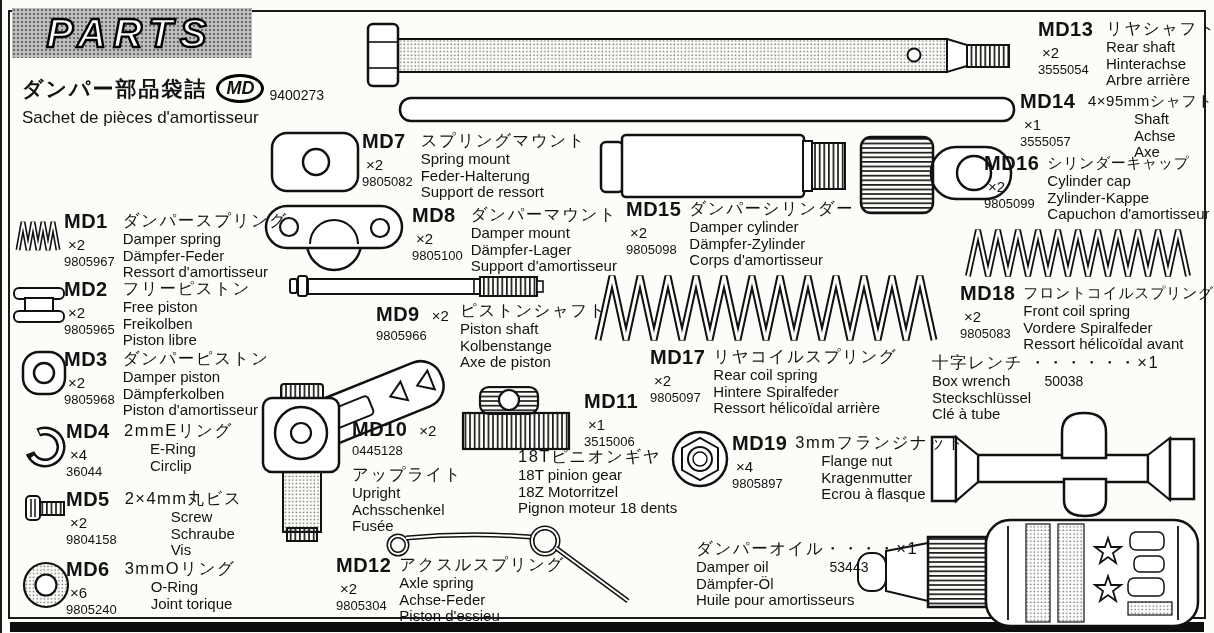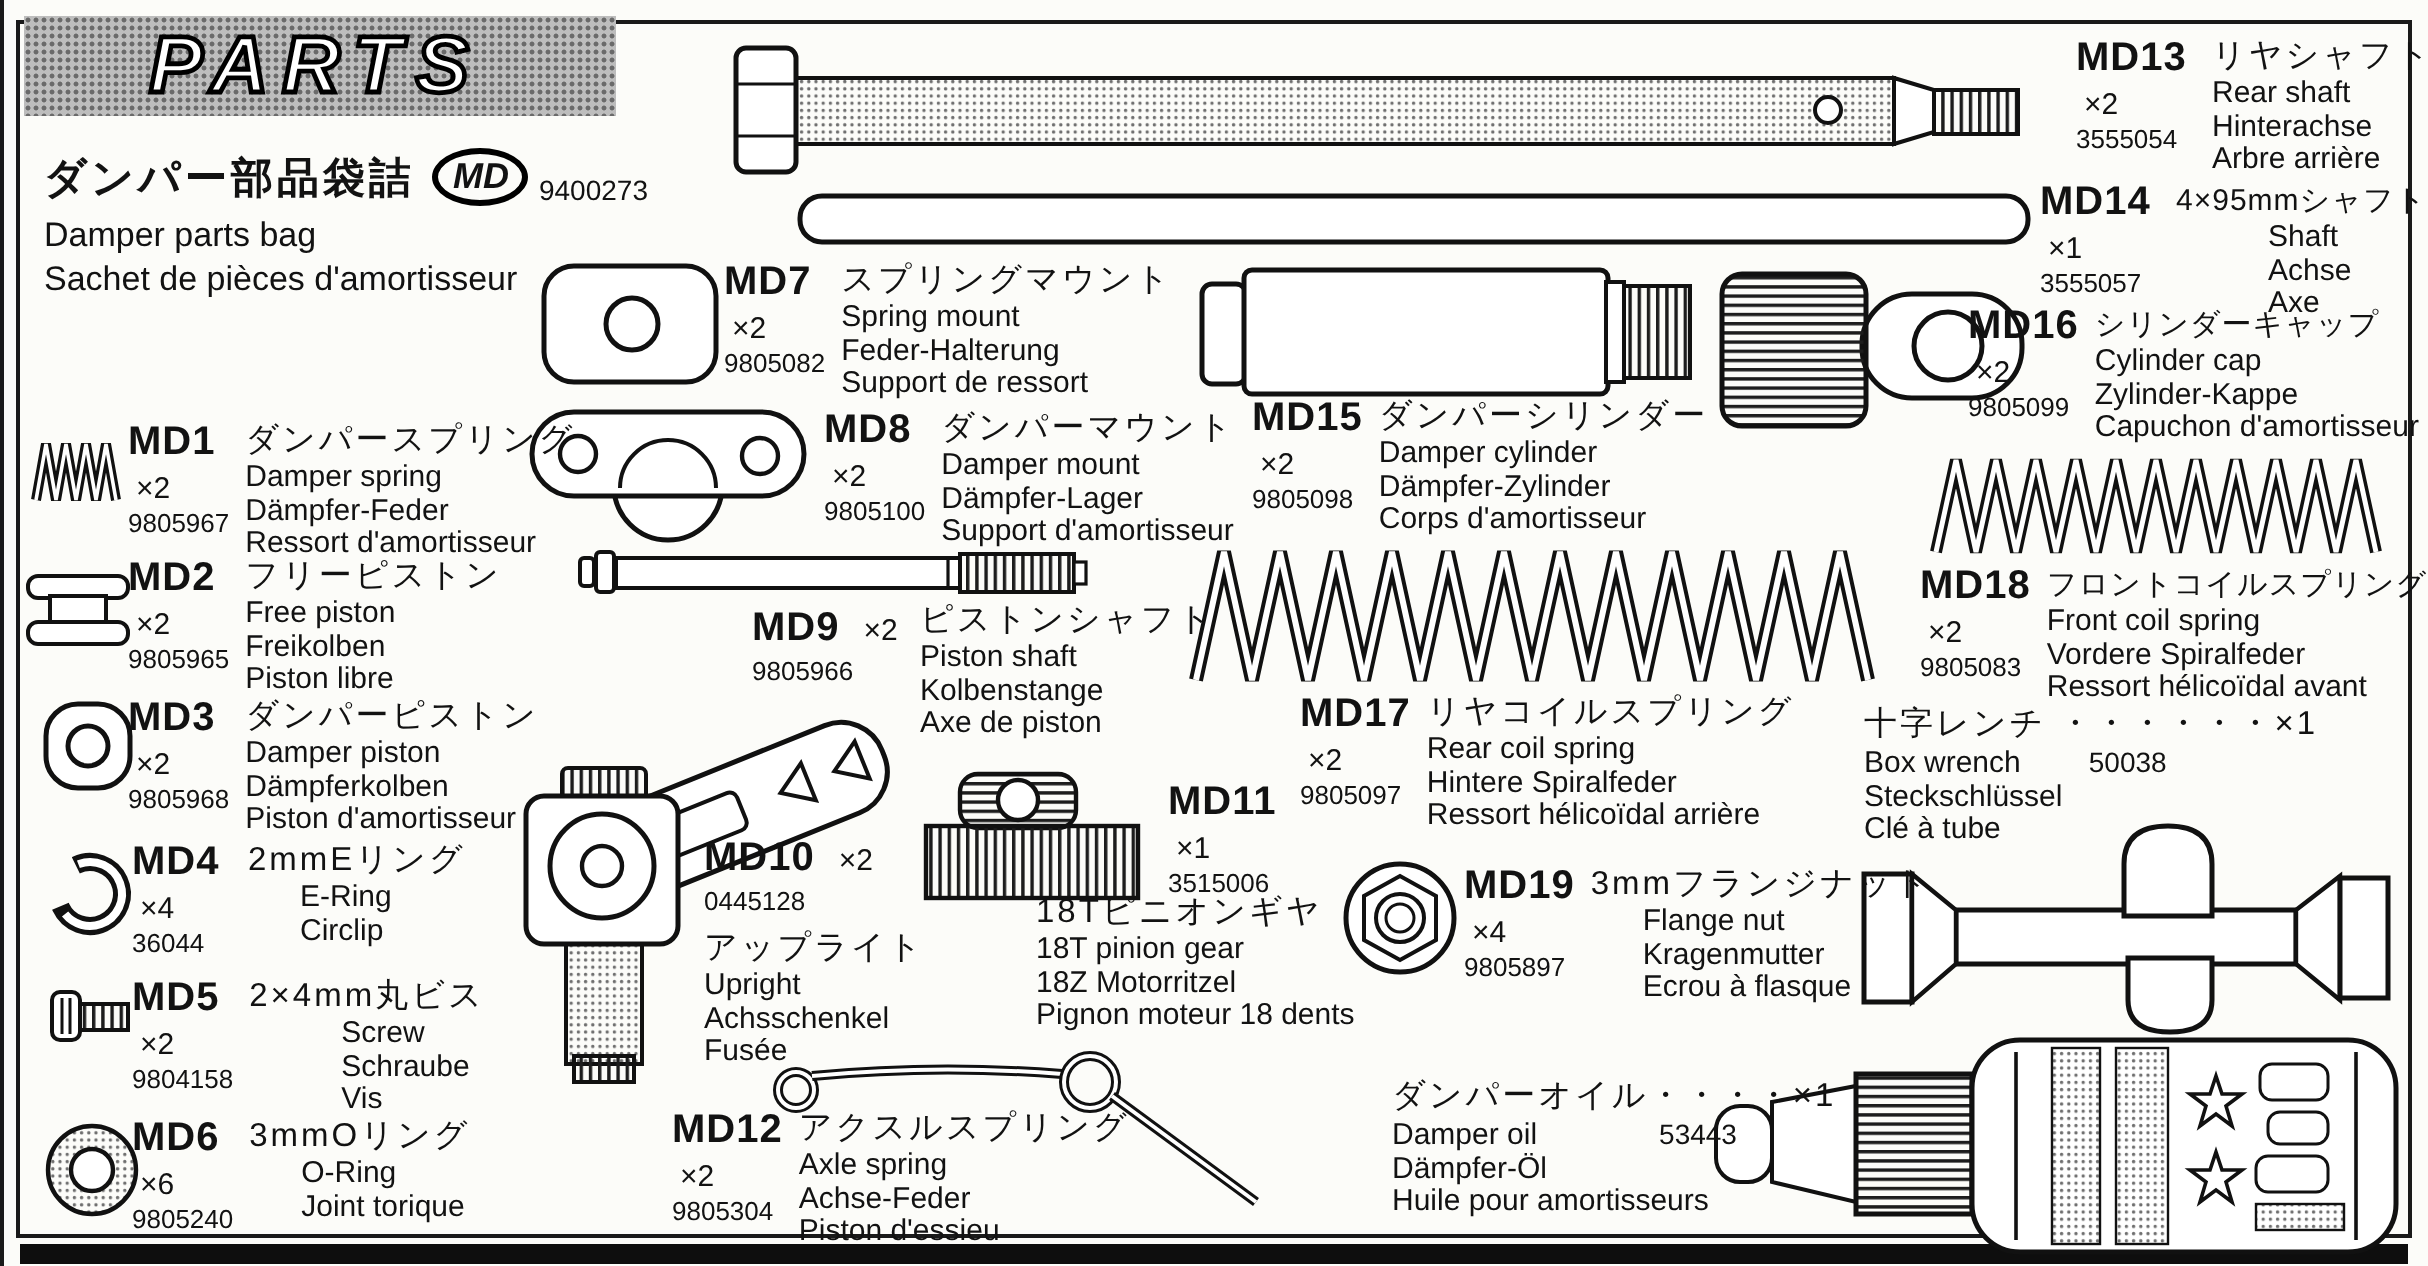--- a/index.html
+++ b/index.html
@@ -6,21 +6,21 @@
   body{
     width:1214px;height:633px;position:relative;overflow:hidden;
     background:#fcfcf9;color:#121212;
     font-family:"Liberation Sans","DejaVu Sans",sans-serif;
     -webkit-font-smoothing:antialiased;
   }
   .edge-left{position:absolute;left:0;top:0;width:2px;height:633px;background:#1a1a1a}
   .frame{position:absolute;left:8px;top:10px;width:1194px;height:605px;border:2px solid #1a1a1a}
   .bottom-bar{position:absolute;left:10px;top:622px;width:1194px;height:10px;background:#0e0e0e}
   .banner{
-    position:absolute;left:12px;top:8px;width:296px;height:50px;
+    position:absolute;left:12px;top:8px;width:240px;height:50px;
     background-color:#bdbdbd;
     background-image:radial-gradient(circle,#6a6a6a 1px,transparent 1.45px);
     background-size:4px 4px;
     display:flex;align-items:center;justify-content:center;
   }
   .banner span{
     font-size:40px;font-weight:800;font-style:italic;letter-spacing:7px;
     color:#fff;-webkit-text-stroke:2.4px #000;text-shadow:0 0 1px #000;
     padding-right:4px;line-height:1;
   }
@@ -231,21 +231,20 @@
 <div class="banner">
   <span>PARTS</span>
 </div>
 
 <div class="hdr">
   <div class="jp-title">
     <span>ダンパー部品袋詰</span>
     <span class="badge">MD</span>
     <span class="badge-code">9400273</span>
   </div>
-  <div class="ln">Damper parts bag</div>
   <div class="ln">Sachet de pièces d'amortisseur</div>
 </div>
 
 <div class="part" style="left:64px;top:210px">
   <div class="idcol">
     <div class="pid">MD1</div>
     <div class="qty">×2</div>
     <div class="pno">9805967</div>
   </div>
   <div class="names">

